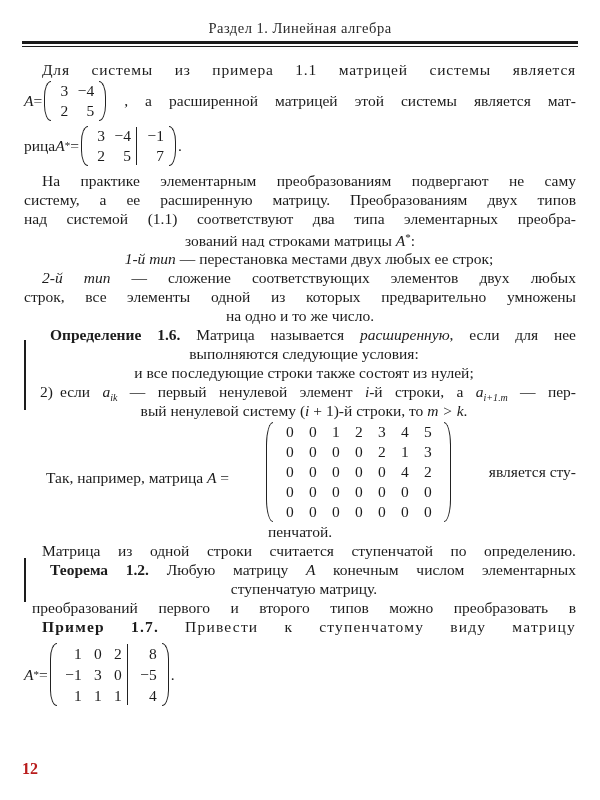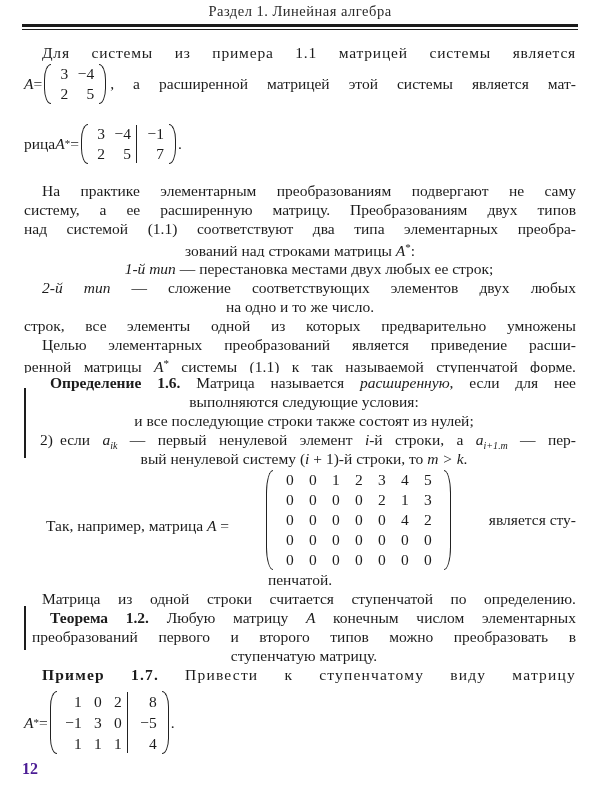--- a/index.html
+++ b/index.html
@@ -1,40 +1,40 @@
 <!DOCTYPE html>
 <html><head>
 <meta charset="utf-8">
 <style>
   html,body{margin:0;padding:0;}
   body{width:600px;height:800px;background:#ffffff;font-family:"Liberation Serif","DejaVu Serif",serif;color:#1c1c1c;overflow:hidden;}
   .page{position:relative;width:600px;height:800px;background:#ffffff;}
-  .hdr{padding-top:3px;text-align:center;font-size:14.5px;letter-spacing:0.5px;color:#2a2a2a;}
+  .hdr{padding-top:20px;text-align:center;font-size:14.5px;letter-spacing:0.5px;color:#2a2a2a;}
   .rule{margin:4px 22px 0 22px;}
   .rule .thick{height:2.5px;background:#1b1b1b;}
   .rule .thin{height:1px;background:#1b1b1b;margin-top:2px;}
   .content{margin:13px 24px 0 24px;font-size:15.5px;line-height:19px;}
   .ln{height:19px;overflow:hidden;text-align:center;}
   .j{text-align:justify;text-align-last:justify;}
   .ind{text-indent:18px;}
   .ind8{text-indent:8px;}
   .it{font-style:italic;}
   .bd{font-weight:bold;}
   .sup{font-size:11px;vertical-align:5px;}
   .sb{font-size:10px;font-style:italic;vertical-align:-3.5px;}
   .ls1{letter-spacing:0.8px;}
   .ls2{letter-spacing:1.2px;}
   .inum{margin-right:7px;}
   
   .frow{display:flex;align-items:center;}
   .f1{height:40px;margin-top:2px;}
-  .f2{height:42px;margin-top:19px;}
+  .f2{height:42px;margin-top:4px;}
   .f9{height:100px;margin-top:2px;justify-content:space-between;}
   .f3{height:66px;margin-top:6px;}
-  .ftail{flex:1 1 auto;margin-left:2px;text-align:justify;text-align-last:justify;height:19px;overflow:hidden;}
+  .ftail{flex:1 1 auto;margin-left:16px;text-align:justify;text-align-last:justify;height:19px;overflow:hidden;}
   
   .mx{display:inline-flex;align-items:stretch;margin:0 2px;}
   .pl{width:6px;border:1.5px solid #222;border-right:none;border-radius:8px 0 0 8px / 18px 0 0 18px;}
   .pr{width:6px;border:1.5px solid #222;border-left:none;border-radius:0 8px 8px 0 / 0 18px 18px 0;}
   .f9 .pl{border-radius:8px 0 0 8px / 26px 0 0 26px;}
   .f9 .pr{border-radius:0 8px 8px 0 / 0 26px 26px 0;}
   .colgrp{display:flex;flex-direction:column;justify-content:center;padding:0 5px;}
   .mr{display:flex;height:20px;line-height:20px;}
   .f3 .mr{height:21px;line-height:21px;}
   .vline{border-left:1.2px solid #222;margin:1px 0;}
@@ -44,23 +44,23 @@
   .w22{width:22px;text-align:right;}
   .w20{width:20px;text-align:right;}
   .w24{width:24px;text-align:right;}
   
   .bar1,.bar2{position:relative;margin-left:8px;}
   .vbar{position:absolute;width:2.4px;background:#1d1d1d;}
   .vbar.b1{left:-8px;top:15px;bottom:10px;}
   .vbar.b2{left:-8px;top:-2px;height:44px;}
   .p9lead{margin-left:22px;white-space:nowrap;margin-top:12px;}
   .p9tail{white-space:nowrap;}
-  .pt4{margin-top:16px;}
+  .pt4{margin-top:4px;}
   .pt2{margin-top:2px;}
-  .pageno{position:absolute;left:22px;top:760px;font-weight:bold;font-size:16px;color:#4c1d95;}
+  .pageno{position:absolute;left:22px;top:760px;font-weight:bold;font-size:16px;color:#b91c1c;}
 </style>
 </head>
 <body>
 
 <div class="page">
 
   <div class="hdr">Раздел 1. Линейная алгебра</div>
   <div class="rule">
     <div class="thick"></div>
     <div class="thin"></div>
@@ -125,28 +125,24 @@
       <div class="ln j ind"><span>На практике элементарным преобразованиям подвергают не саму</span></div>
       <div class="ln j"><span>систему, а ее расширенную матрицу. Преобразованиям двух типов</span></div>
       <div class="ln j"><span>над системой (1.1) соответствуют два типа элементарных преобра-</span></div>
       <div class="ln"><span>зований над строками матрицы </span><span class="it">A</span><span class="sup">*</span><span>:</span></div>
     </div>
 
     <div class="ln ind pt2"><span class="it">1-й тип</span><span> — перестановка местами двух любых ее строк;</span></div>
 
     <div>
       <div class="ln j ind"><span class="it">2-й тип</span><span> — сложение соответствующих элементов двух любых</span></div>
+      <div class="ln j"><span>строк, все элементы одной из которых предварительно умножены</span></div>
       <div class="ln"><span>на одно и то же число.</span></div>
-      <div class="ln j"><span>строк, все элементы одной из которых предварительно умножены</span></div>
-    </div>
-
-    <div>
-      <div class="ln j ind"><span>Целью элементарных преобразований является приведение расши-</span></div>
-      <div class="ln j"><span>ренной матрицы </span><span class="it">A</span><span class="sup">*</span><span> системы (1.1) к так называемой ступенчатой форме.</span></div>
-    </div>
+    </div>
+
 
     <div class="bar1">
       <div class="vbar b1"></div>
       <div class="ln j ind"><span class="bd">Определение 1.6.</span><span> Матрица называется </span><span class="it">расширенную</span><span>, если для нее</span></div>
       <div class="ln"><span>выполняются следующие условия:</span></div>
       <div class="ln"><span>и все последующие строки также состоят из нулей;</span></div>
       <div class="ln j ind8"><span class="inum">2)</span><span>если </span><span class="it">a</span><span class="sb">ik</span><span> — первый ненулевой элемент </span><span class="it">i</span><span>-й строки, а </span><span class="it">a</span><span class="sb">i+1,m</span><span> — пер-</span></div>
       <div class="ln"><span>вый ненулевой систему (</span><span class="it">i</span><span> + 1)-й строки, то </span><span class="it">m &gt; k</span><span>.</span></div>
     </div>
 
@@ -205,22 +201,22 @@
         </span>
         <span class="p9tail">является сту-</span>
       </div>
     <div class="ln"><span>пенчатой.</span></div>
 
     <div class="ln j ind"><span>Матрица из одной строки считается ступенчатой по определению.</span></div>
 
     <div class="bar2">
       <div class="vbar b2"></div>
       <div class="ln j ind"><span class="bd">Теорема 1.2.</span><span> Любую матрицу </span><span class="it">A</span><span> конечным числом элементарных</span></div>
+      <div class="ln"><span>ступенчатую матрицу.</span></div>
       <div class="ln j"><span>преобразований первого и второго типов можно преобразовать в</span></div>
-      <div class="ln"><span>ступенчатую матрицу.</span></div>
     </div>
 
     <div class="ln j ind ls2"><span class="bd">Пример 1.7.</span><span> Привести к ступенчатому виду матрицу</span></div>
 
     <div class="frow f3">
         <span class="it">A</span>
         <span class="sup">*</span>
         <span> = </span>
         <span class="mx">
           <span class="pl"></span>

